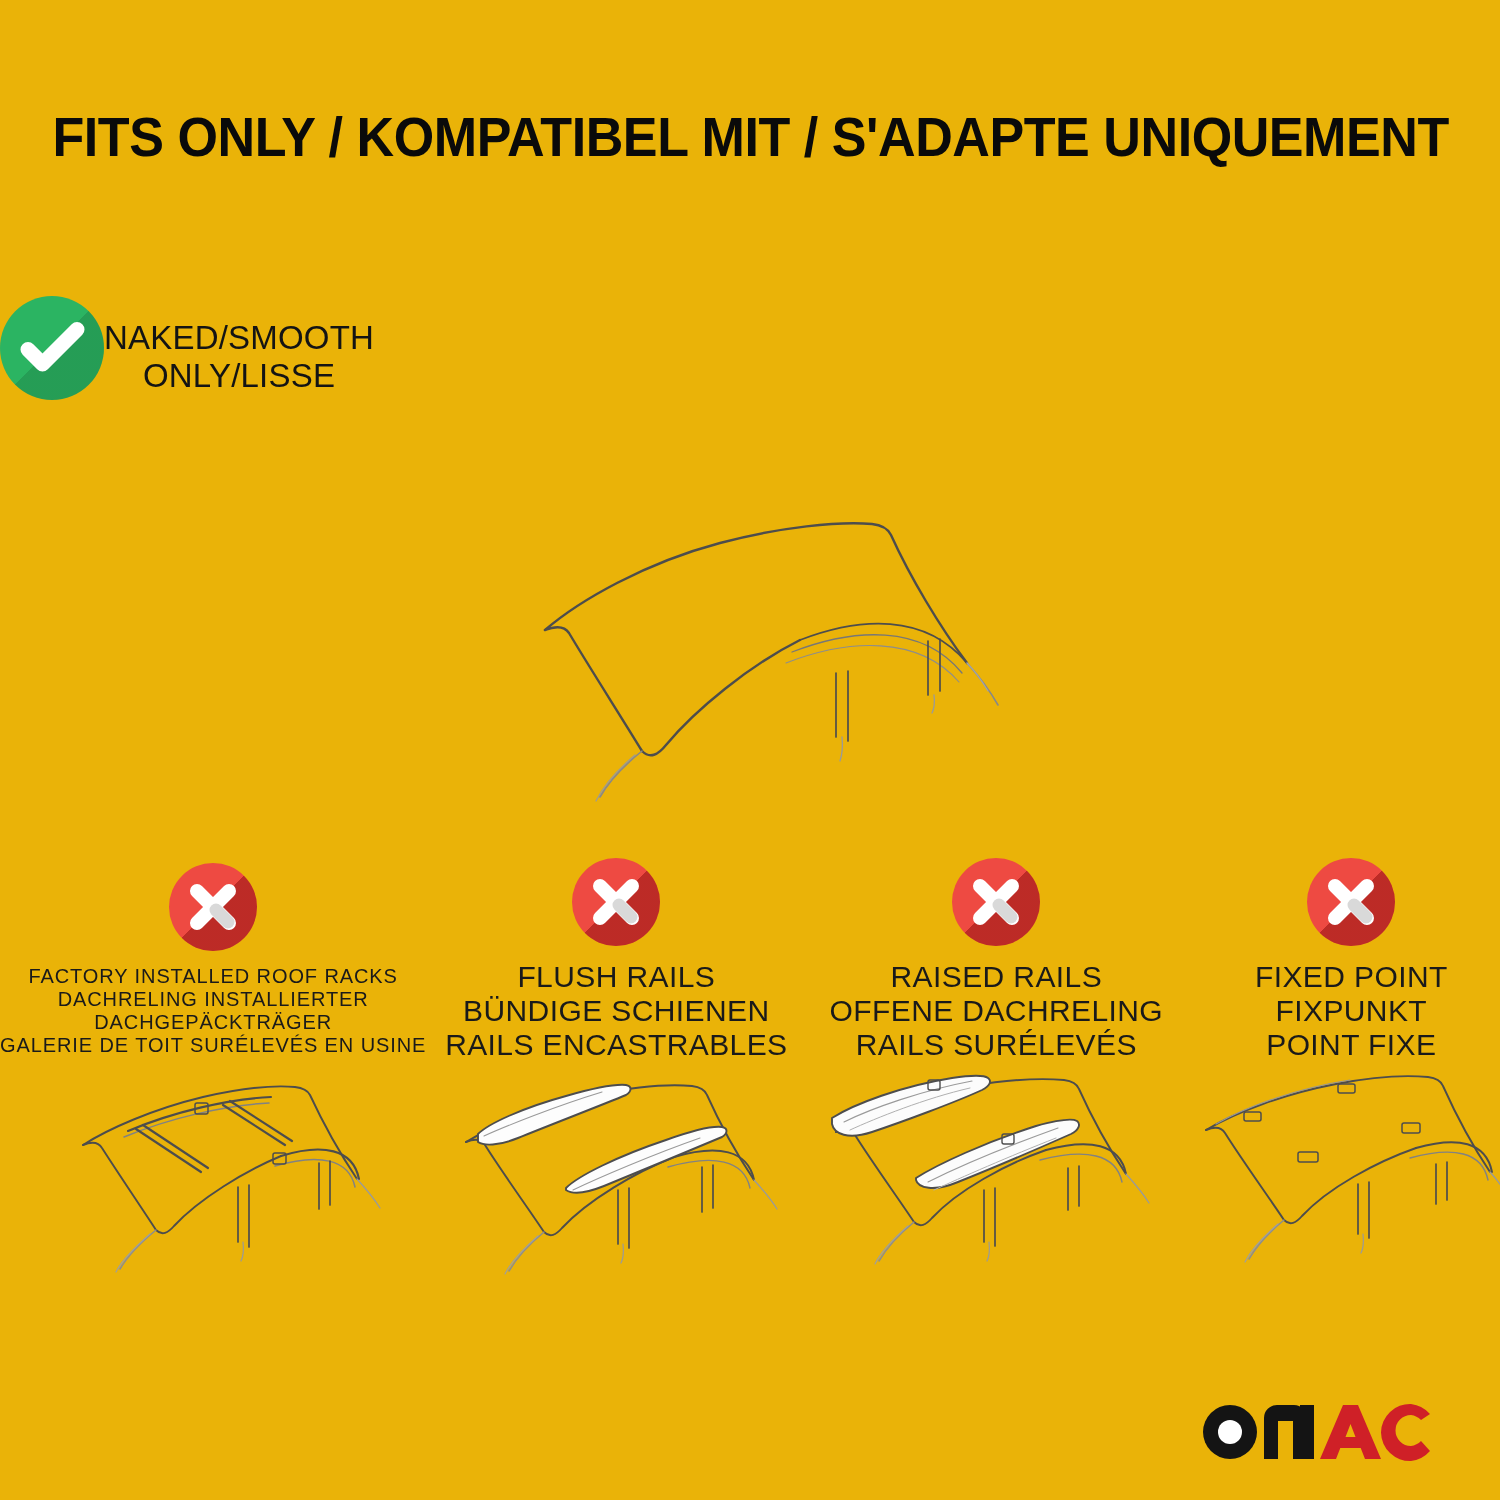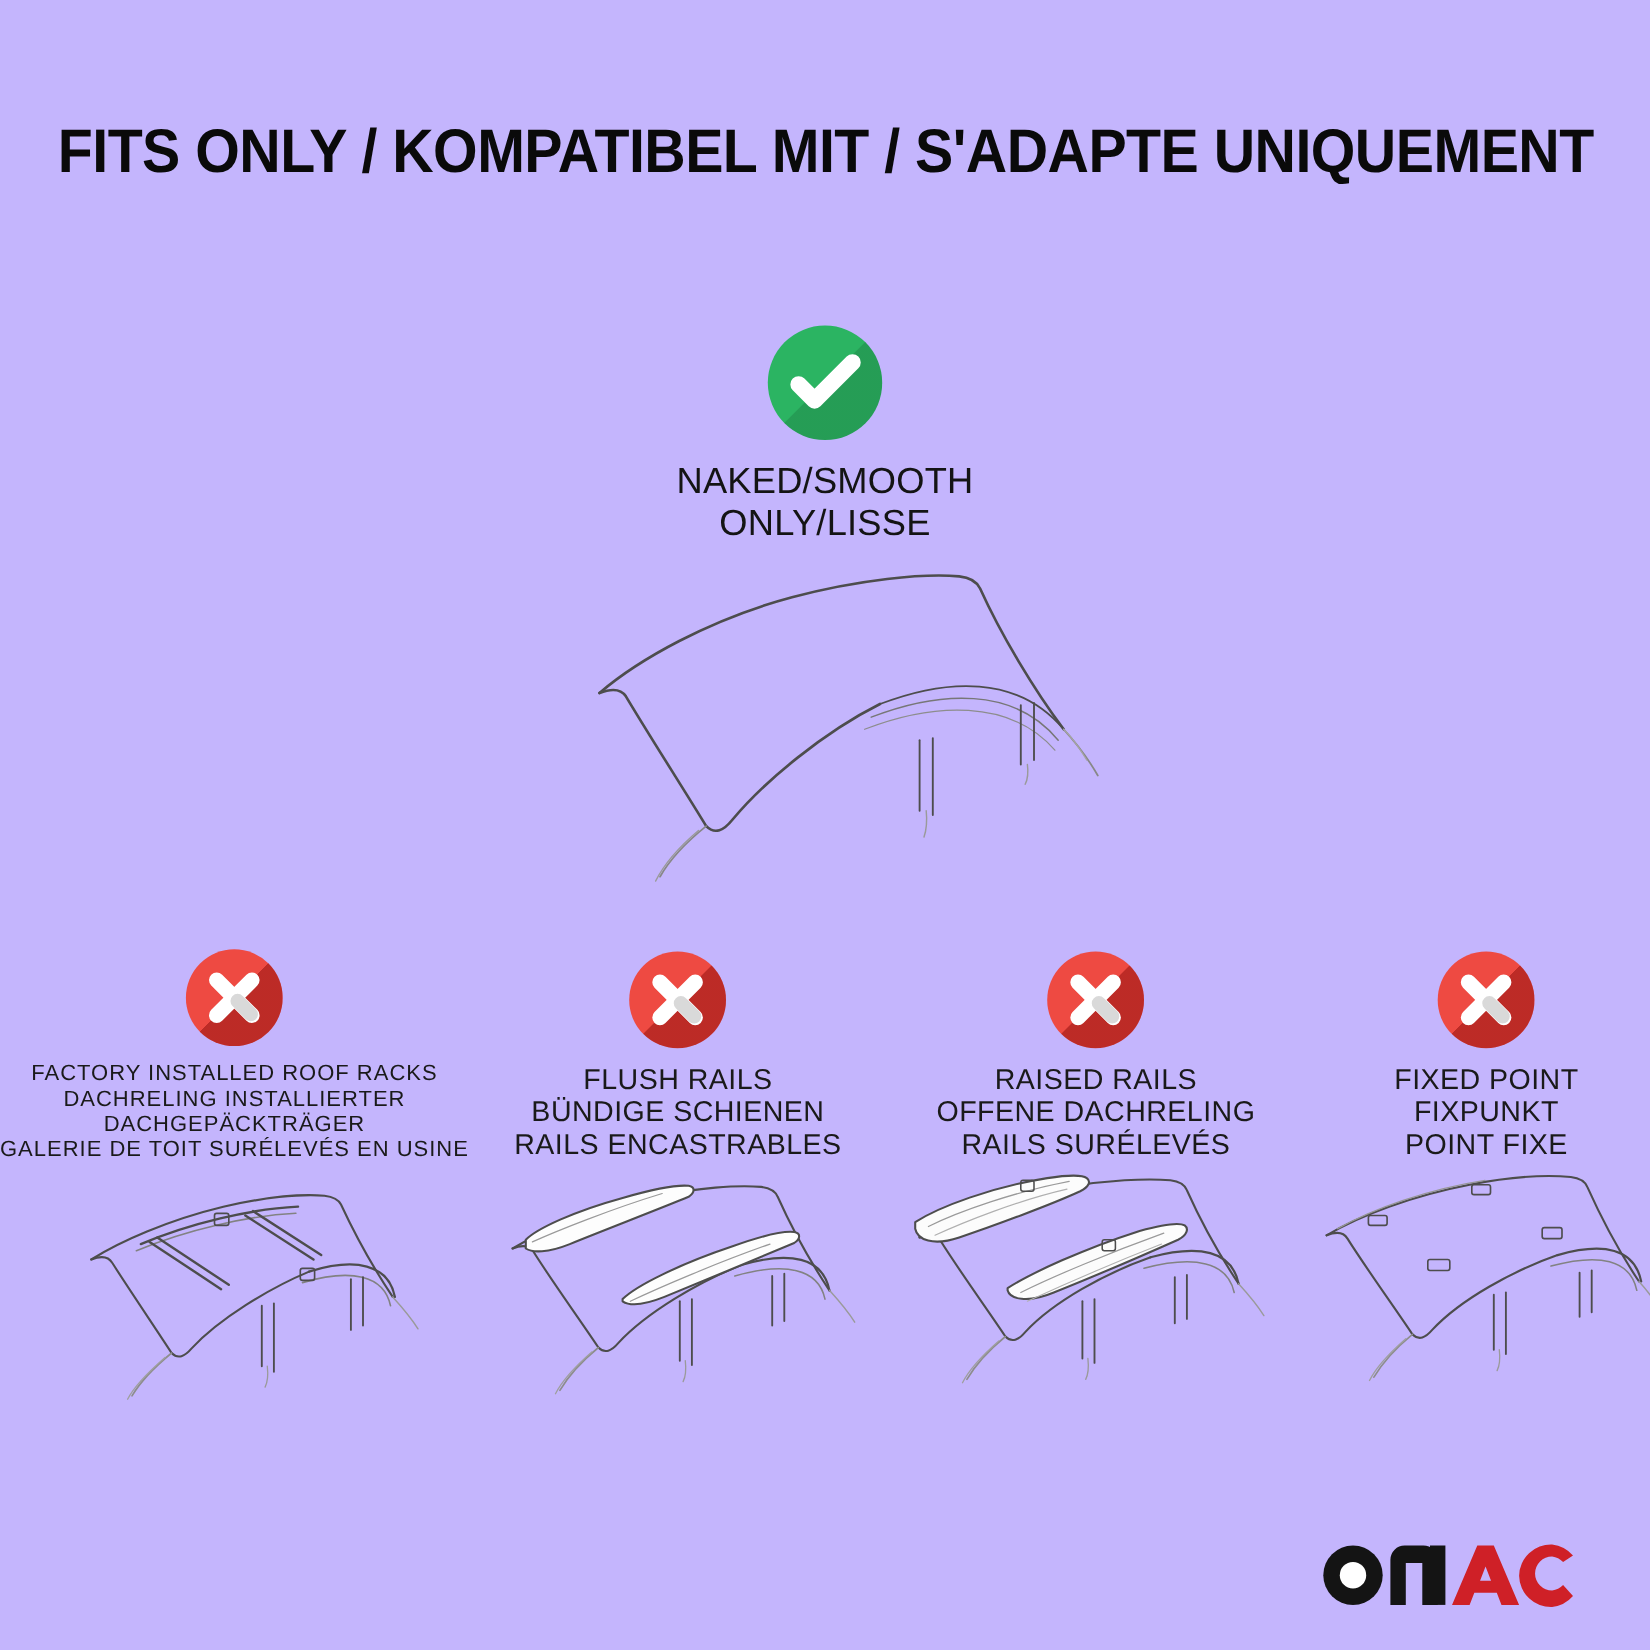--- a/index.html
+++ b/index.html
@@ -7,21 +7,21 @@
     width: 1500px;
     height: 1500px;
     background: #ffffff;
     font-family: "Liberation Sans", sans-serif;
     overflow: hidden;
   }
   .page {
     position: relative;
     width: 1500px;
     height: 1500px;
-    background: #c4b5fd;
+    background: #eab308;
   }
 
   
   .title {
     position: absolute;
     left: 0; right: 0;
     top: 104px;
     text-align: center;
     font-family: "Liberation Sans", sans-serif;
     font-weight: bold;
@@ -32,21 +32,21 @@
     transform-origin: center center;
     white-space: nowrap;
   }
 
   
   .top-block {
     position: absolute;
     left: 0; right: 0;
     top: 296px;
     display: flex;
-    flex-direction: column;
+    flex-direction: row;
     align-items: center;
   }
   .badge {
     position: relative;
     width: 104px;
     height: 104px;
     border-radius: 50%;
     overflow: hidden;
     flex: none;
   }
@@ -110,21 +110,21 @@
   .col-caption {
     margin-top: 14px;
     text-align: center;
     line-height: 1.14;
     color: #1a1a1a;
     font-weight: 300;
     letter-spacing: 0.4px;
     white-space: nowrap;
   }
   .col-caption.small { font-size: 20px; letter-spacing: 0.9px; }
-  .col-caption.big   { font-size: 26px; letter-spacing: 0.4px; }
+  .col-caption.big   { font-size: 30px; letter-spacing: 0.4px; }
   .col-art {
     margin-top: 10px;
     width: 380px;
     height: 230px;
   }
   .col-art.narrow { width: 330px; }
   .col-art svg { width: 100%; height: 100%; display: block; }
 
   
   .logo {

